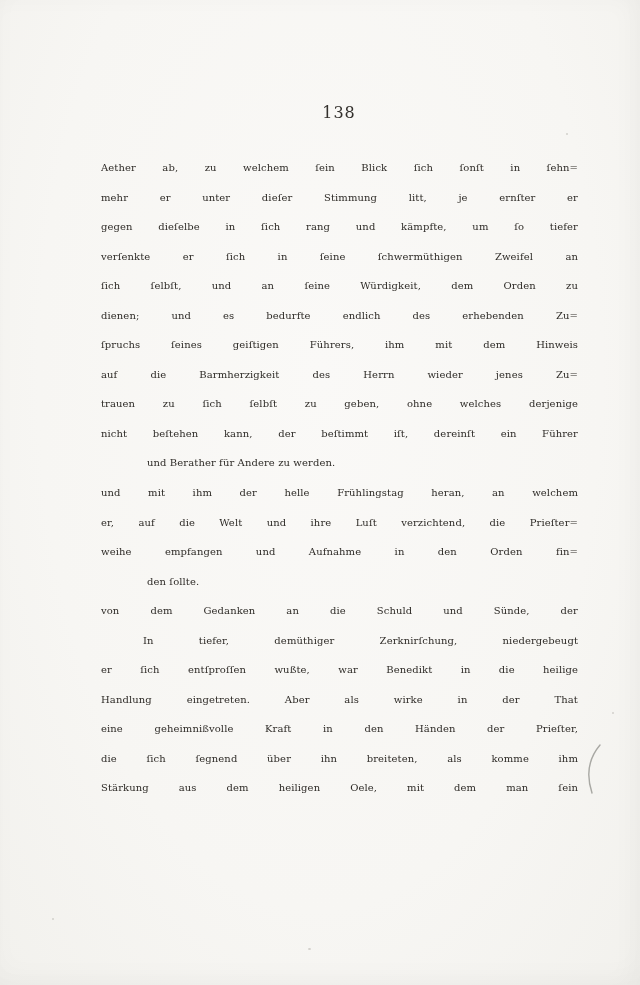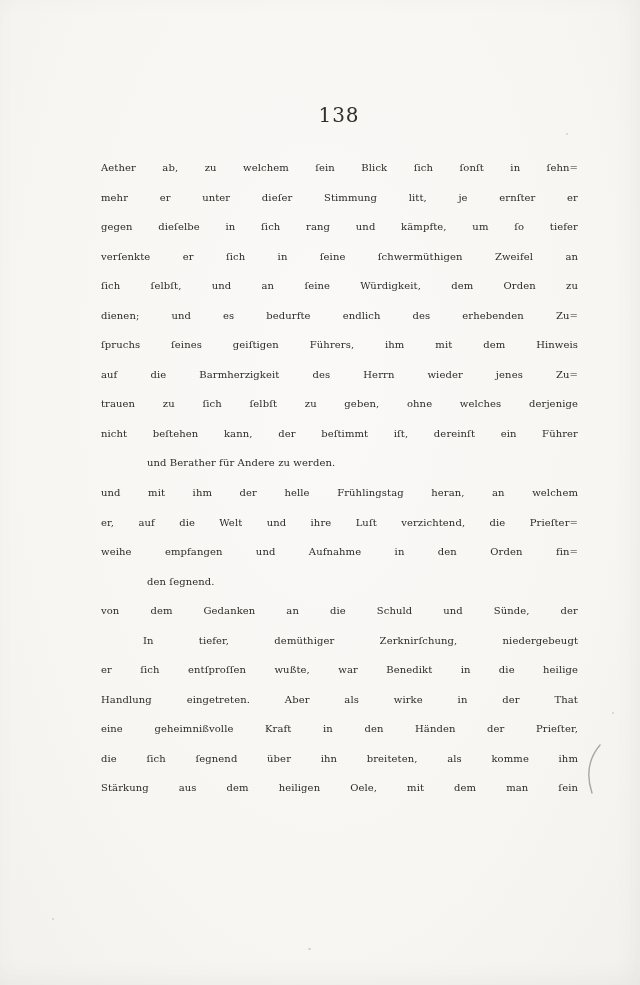--- a/index.html
+++ b/index.html
@@ -21,21 +21,21 @@
     background:
       radial-gradient(ellipse at 50% 38%, #faf9f7 0%, var(--paper) 62%, #f2f1ed 100%);
     box-shadow: inset -10px 0 22px rgba(60,55,45,0.025), inset 0 -12px 24px rgba(60,55,45,0.02);
     color: var(--ink);
     overflow: hidden;
   }
   .page-number {
     position: absolute;
     top: 103px; left: 100px; width: 478px;
     text-align: center;
-    font-size: 20px;
+    font-size: 16px;
     letter-spacing: 1px;
     color: var(--pagenum-color);
   }
   .text-block {
     position: absolute;
     top: 153px; left: 101px; width: 477px;
   }
   .line {
     height: 29.55px;
     line-height: 29.55px;
@@ -81,21 +81,21 @@
       <div class="line">ſich ſelbſt, und an ſeine Würdigkeit, dem Orden zu</div>
       <div class="line">dienen; und es bedurfte endlich des erhebenden Zu=</div>
       <div class="line">ſpruchs ſeines geiſtigen Führers, ihm mit dem Hinweis</div>
       <div class="line">auf die Barmherzigkeit des Herrn wieder jenes Zu=</div>
       <div class="line">trauen zu ſich ſelbſt zu geben, ohne welches derjenige</div>
       <div class="line">nicht beſtehen kann, der beſtimmt iſt, dereinſt ein Führer</div>
       <div class="line no-justify">und Berather für Andere zu werden.</div>
       <div class="line">und mit ihm der helle Frühlingstag heran, an welchem</div>
       <div class="line">er, auf die Welt und ihre Luſt verzichtend, die Prieſter=</div>
       <div class="line">weihe empfangen und Aufnahme in den Orden fin=</div>
-      <div class="line no-justify">den ſegnend.</div>
+      <div class="line no-justify">den ſollte.</div>
       <div class="line">von dem Gedanken an die Schuld und Sünde, der</div>
       <div class="line indent">In tiefer, demüthiger Zerknirſchung, niedergebeugt</div>
       <div class="line">er ſich entſproſſen wußte, war Benedikt in die heilige</div>
       <div class="line">Handlung eingetreten.  Aber als wirke in der That</div>
       <div class="line">eine geheimnißvolle Kraft in den Händen der Prieſter,</div>
       <div class="line">die ſich ſegnend über ihn breiteten, als komme ihm</div>
       <div class="line">Stärkung aus dem heiligen Oele, mit dem man ſein</div>
     </div>
 
   <svg class="artifact-svg" viewBox="0 0 26 56" xmlns="http://www.w3.org/2000/svg">

